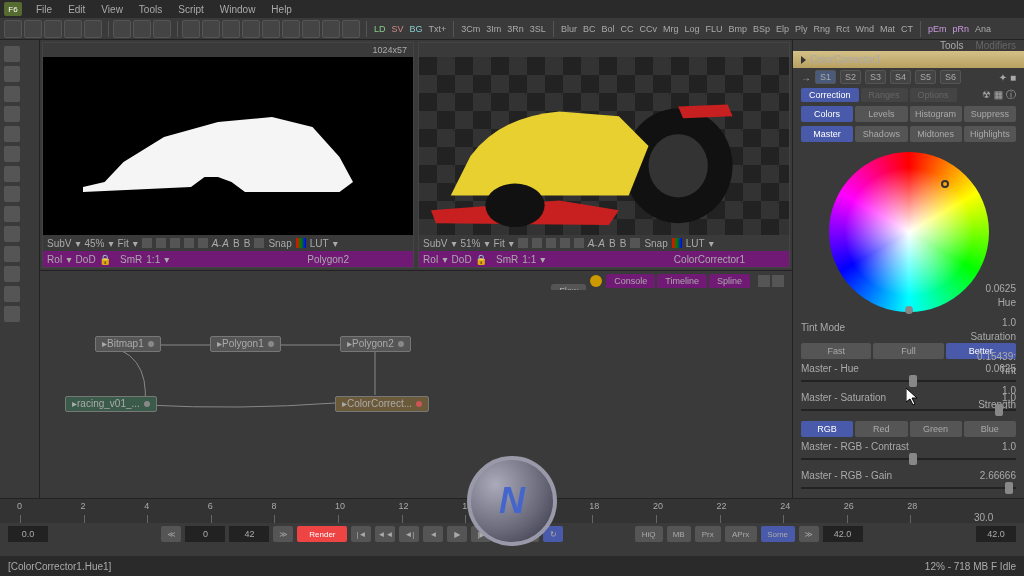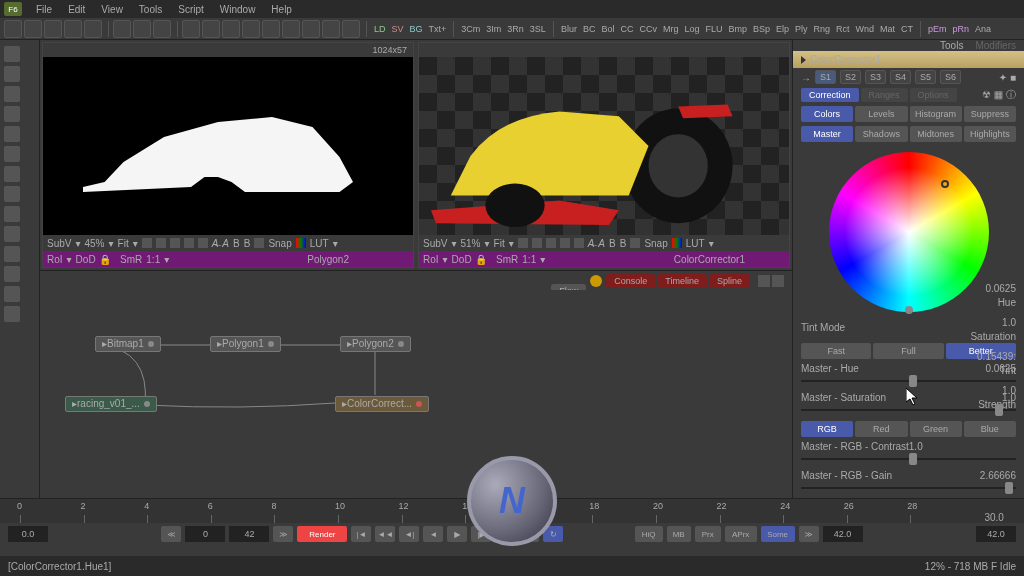--- a/index.html
+++ b/index.html
@@ -17,21 +17,21 @@
 .viewarea{flex:1;display:flex;flex-direction:column;}
 .viewports{display:flex;height:230px;}
 .viewport{flex:1;background:#2a2a2a;border:1px solid #444;position:relative;margin:2px;}
 .vp-header{height:14px;background:#3a3a3a;text-align:right;padding:0 6px;font-size:9px;line-height:14px;}
 .vp-canvas{width:100%;height:calc(100% - 46px);background:#000;position:relative;overflow:hidden;}
 .vp-footer{height:16px;background:#3a3a3a;display:flex;align-items:center;font-size:9px;padding:0 4px;gap:4px;}
 .vp-footer2{height:16px;background:#701a75;display:flex;align-items:center;font-size:9px;padding:0 4px;gap:4px;}
 .vp-footer .sq{width:10px;height:10px;background:#555;}
 .checker{background-image:linear-gradient(45deg,#333 25%,transparent 25%),linear-gradient(-45deg,#333 25%,transparent 25%),linear-gradient(45deg,transparent 75%,#333 75%),linear-gradient(-45deg,transparent 75%,#333 75%);background-size:36px 36px;background-position:0 0,0 18px,18px -18px,-18px 0;background-color:#222;}
 .flowtabs{height:20px;background:#3a3a3a;display:flex;justify-content:flex-end;align-items:center;padding:0 8px;gap:2px;border-top:1px solid #222;}
-.flowtabs .tab{padding:2px 8px;background:#7f1d1d;border-radius:3px 3px 0 0;font-size:9px;}
+.flowtabs .tab{padding:2px 8px;background:#701a75;border-radius:3px 3px 0 0;font-size:9px;}
 .flowtabs .tab.active{background:#555;margin-top:20px;}
 .flowtabs .warn{width:12px;height:12px;background:#cc9900;border-radius:50%;display:inline-block;margin:0 2px;}
 .flowarea{flex:1;background:#3a3a3a;position:relative;}
 .node{position:absolute;height:16px;background:#555;border:1px solid #777;border-radius:2px;font-size:9px;line-height:14px;padding:0 6px;display:flex;align-items:center;}
 .node .dot{width:6px;height:6px;background:#888;border-radius:50%;margin-left:4px;}
 .node .dot.r{background:#c55;}
 .inspector{width:232px;background:#3a3a3a;border-left:1px solid #222;display:flex;flex-direction:column;overflow:hidden;}
 .insp-tabs{height:18px;display:flex;justify-content:flex-end;padding:0 8px;gap:12px;align-items:center;font-size:10px;}
 .insp-title{background:linear-gradient(#d4c088,#b8a060);color:#222;padding:3px 8px;font-size:11px;display:flex;align-items:center;gap:4px;}
 .insp-title .arrow{width:0;height:0;border-top:4px solid transparent;border-bottom:4px solid transparent;border-left:5px solid #333;}
@@ -366,21 +366,21 @@
           <div class="handle" style="left:90%"></div>
         </div>
     </div>
     <div class="insp-btns">
       <span class="b active">RGB</span>
       <span class="b">Red</span>
       <span class="b">Green</span>
       <span class="b">Blue</span>
     </div>
     <div class="slider-row">
-      <div style="display:flex;">
+      <div style="display:flex;justify-content:space-between">
           <span>Master - RGB - Contrast</span>
           <span>1.0</span>
         </div>
       <div class="track">
           <div class="handle" style="left:50%"></div>
         </div>
     </div>
     <div class="slider-row">
       <div style="display:flex;justify-content:space-between">
           <span>Master - RGB - Gain</span>
@@ -438,21 +438,21 @@
       </div>
     <div class="tltick">
         <span>24</span>
       </div>
     <div class="tltick">
         <span>26</span>
       </div>
     <div class="tltick">
         <span>28</span>
       </div>
-    <div style="width:30px;text-align:right">30.0</div>
+    <div style="width:30px;text-align:left">30.0</div>
   </div>
   <div class="tlcontrols">
     <div class="tlbox">0.0</div>
     <div style="flex:0.5"></div>
     <div class="tlbtn">≪</div>
     <div class="tlbox">0</div>
     <div class="tlbox">42</div>
     <div class="tlbtn">≫</div>
     <div class="tlbtn render">Render</div>
     <div class="tlbtn">|◄</div>

